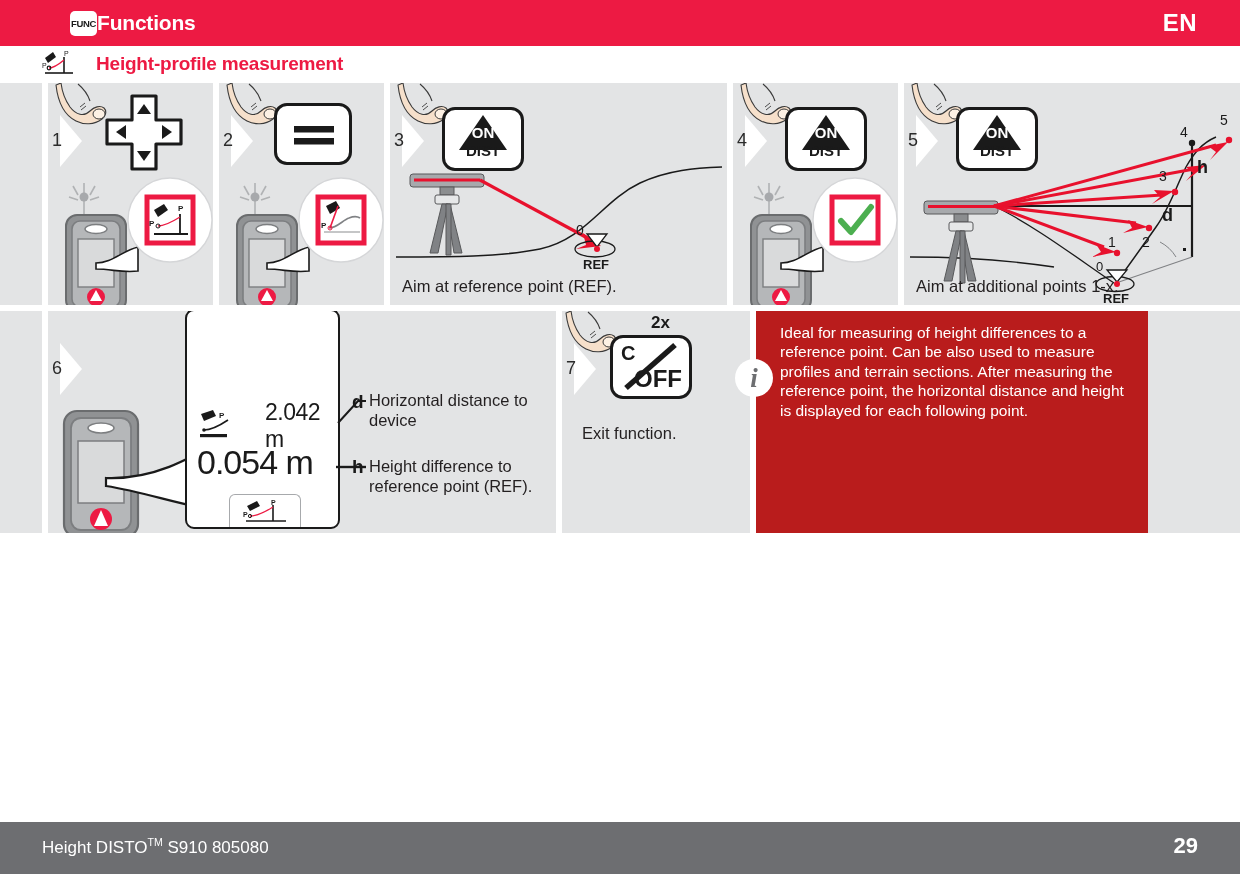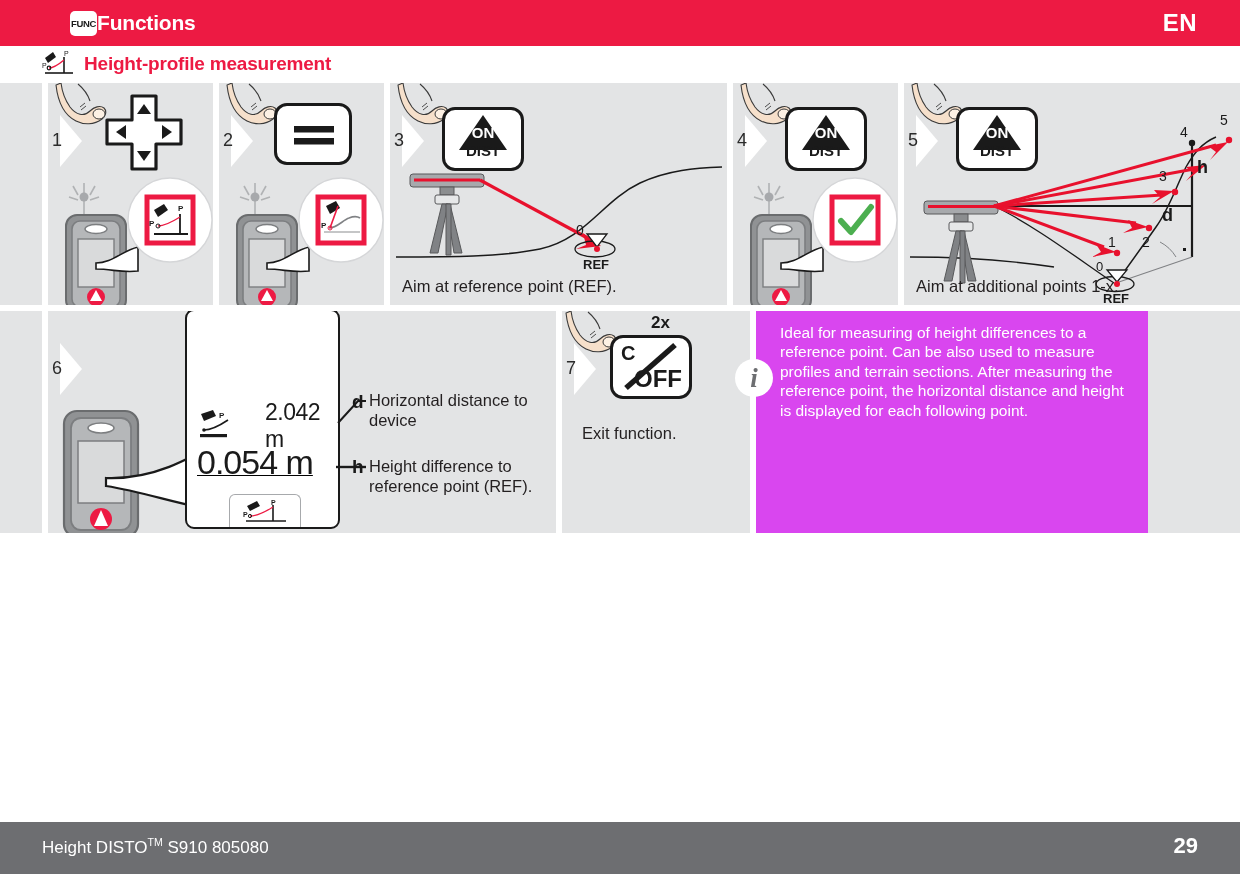--- a/index.html
+++ b/index.html
@@ -29,21 +29,21 @@
     color:#ffffff;font-size:21px;font-weight:bold;letter-spacing:-0.2px;
   }
   .header-lang{
     position:absolute;right:43px;top:9px;
     color:#ffffff;font-size:24px;font-weight:bold;letter-spacing:0.5px;
   }
 
   
   .subtitle-row{
     position:absolute;left:42px;top:46px;height:36px;
-    display:flex;align-items:center;gap:10px;
+    display:flex;align-items:center;gap:22px;
   }
   .subtitle-text{
     color:#ed1a43;font-size:19px;font-weight:bold;letter-spacing:-0.2px;
   }
 
   
   .row{position:absolute;left:0;}
   .row1{top:83px;height:222px;width:1240px;}
   .row2{top:311px;height:222px;width:1240px;}
 
@@ -523,21 +523,21 @@
             <rect x="3" y="25" width="27" height="3.2" fill="#1a1a1a"></rect>
             <path d="M4 5 L16 1 L19 7 L7 12 Z" fill="#1a1a1a"></path>
             <path d="M7 21 C14 21 22 17 31 11" stroke="#1a1a1a" stroke-width="1.6" fill="none"></path>
             <circle cx="7" cy="21" r="1.8" fill="#1a1a1a"></circle>
             <text x="22" y="9" font-size="8" font-weight="bold" font-family="Liberation Sans, sans-serif" fill="#1a1a1a">P</text>
           </svg>
         </span>
         <span style="font-size:23px;color:#1a1a1a;font-family:'Liberation Sans',sans-serif;letter-spacing:-0.5px;margin-left:25px;">2.042 m</span>
       </div>
 
-      <div style="position:absolute;left:10px;top:132px;text-decoration:underline;">
+      <div style="position:absolute;left:10px;top:132px;">
         <span style="font-size:34px;color:#1a1a1a;font-family:'Liberation Sans',sans-serif;letter-spacing:-1px;">0.054 m</span>
       </div>
 
       <div style="position:absolute;left:42px;bottom:0;width:70px;height:32px;background:#ffffff;border:1.6px solid #a7a9ac;border-bottom:none;border-radius:6px 6px 0 0;display:flex;align-items:center;justify-content:center;">
         <svg width="48" height="26" viewBox="0 0 48 26">
           <line x1="5" y1="23" x2="45" y2="23" stroke="#1a1a1a" stroke-width="1.6"></line>
           <line x1="32" y1="23" x2="32" y2="7" stroke="#1a1a1a" stroke-width="1.6"></line>
           <path d="M6 8 L16 3 L19 8 L9 13 Z" fill="#1a1a1a"></path>
           <path d="M9 18 C16 18 24 14 32 9" stroke="#ed1a43" stroke-width="1.3" fill="none"></path>
           <circle cx="9" cy="18" r="1.6" fill="none" stroke="#1a1a1a" stroke-width="1"></circle>
@@ -585,21 +585,21 @@
           <line x1="13" y1="50" x2="62" y2="7" stroke="#1a1a1a" stroke-width="5.5"></line>
         </svg>
         <span style="position:absolute;left:8px;top:4px;font-size:20px;font-weight:bold;color:#1a1a1a;">C</span>
         <span style="position:absolute;right:7px;bottom:3px;font-size:24px;font-weight:bold;color:#1a1a1a;">OFF</span>
       </div>
     </div>
 
     <div class="caption" style="left:20px;top:113px;">Exit function.</div>
   </div>
 
-  <div class="panel" style="left:756px;width:392px;background:#d946ef;">
+  <div class="panel" style="left:756px;width:392px;background:#b91c1c;">
     <div class="info-text">Ideal for measuring of height differences to a reference point. Can be also used to measure profiles and terrain sections. After measuring the reference point, the horizontal distance and height is displayed for each following point.</div>
   </div>
   <div class="info-divider"></div>
   <div class="info-icon">i</div>
 
   <div class="tail-panel"></div>
 </div>
 
 <div class="footer">
   <div class="footer-text"><span>Height DISTO</span><span class="sup">TM</span><span> S910 805080</span></div>

